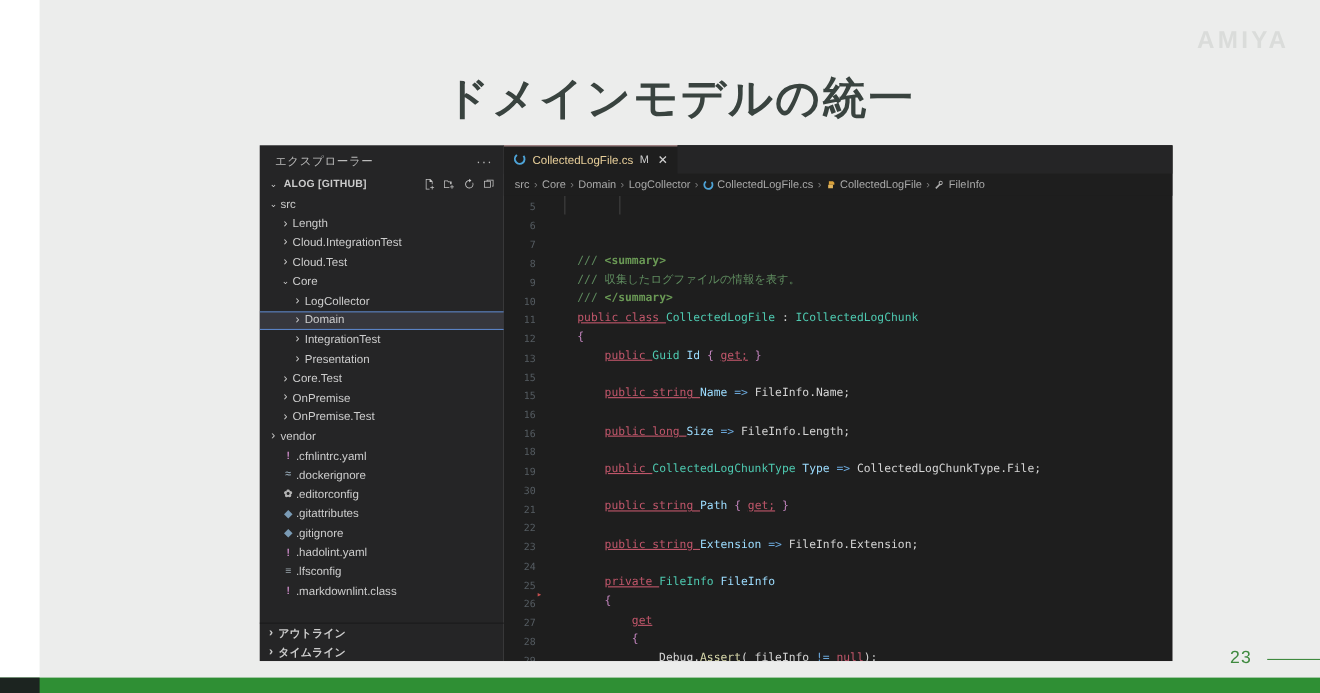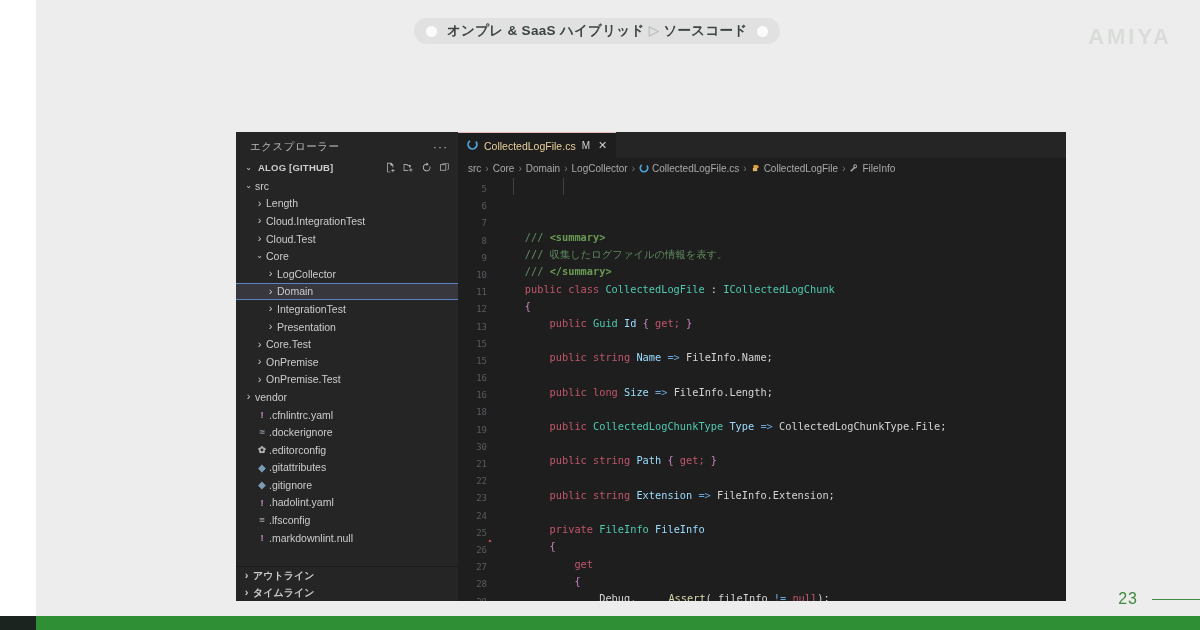--- a/index.html
+++ b/index.html
@@ -107,25 +107,25 @@
 
   .lines {
     flex:1; padding-top:3px; padding-left:6px;
     font-family:"DejaVu Sans Mono", monospace; font-size:10.3px;
     color:#d4d4d4; white-space:pre; overflow:hidden;
   }
   .lines div { height:17.2px; line-height:17.2px; }
 
   .cm { color:#5f8c5f; }      
   .cmtag { color:#6a9955; font-weight:bold; }
-  .kw { color:#c0566a; }     
+  .kw { color:#c0566a;text-decoration:underline; }     
   .ty { color:#4ec9b0; }      
   .cl { color:#6aa6d8; }      
   .id { color:#9cdcfe; }      
-  .fn { color:#d7d7aa;margin-left:32px; }      
+  .fn { color:#d7d7aa; }      
   .pl { color:#d4d4d4; }
   .brc { color:#c586c0; }
 
   .indent-guide {
     position:absolute; top:0; bottom:0; width:1px; background:#404040;
   }
 
   
   .pagenum {
     position:absolute; right:62px; bottom:22px;
@@ -140,28 +140,24 @@
   }
   .botbar-dark {
     position:absolute; left:0; bottom:0; width:36px; height:14px; background:#1c2420;
   }
 </style>
 </head>
 <body>
 
 <div class="slide">
 
-  <div class="pill">
-    <span class="pill-dot"></span>
-    <span class="pill-text"><span>オンプレ &amp; SaaS ハイブリッド</span> <span class="tri">▷</span> <span>ソースコード</span></span>
-    <span class="pill-dot"></span>
-  </div>
 
   <div class="brand">AMIYA</div>
 
+  <h1 class="title">ドメインモデルの統一</h1>
 
   <div class="vscode">
 
     <div class="side">
       <div class="side-head">
         <span class="side-title">エクスプローラー</span>
         <span class="side-dots">···</span>
       </div>
 
       <div class="folder-row">
@@ -280,21 +276,21 @@
             <span>.hadolint.yaml</span>
           </div>
           <div class="trow" style="padding-left: 6px;">
             <span class="chev"></span>
             <span class="ficon" style="color: rgb(154, 165, 173); font-weight: bold;">≡</span>
             <span>.lfsconfig</span>
           </div>
           <div class="trow" style="padding-left: 6px;">
             <span class="chev"></span>
             <span class="ficon" style="color: rgb(197, 134, 192); font-weight: bold;">!</span>
-            <span>.markdownlint.null</span>
+            <span>.markdownlint.class</span>
           </div>
         </div>
 
       <div class="side-foot">
           <div class="foot-row">
             <span class="chev" style="font-size: 11px;">›</span>
             <span>アウトライン</span>
           </div>
           <div class="foot-row">
             <span class="chev" style="font-size: 11px;">›</span>

